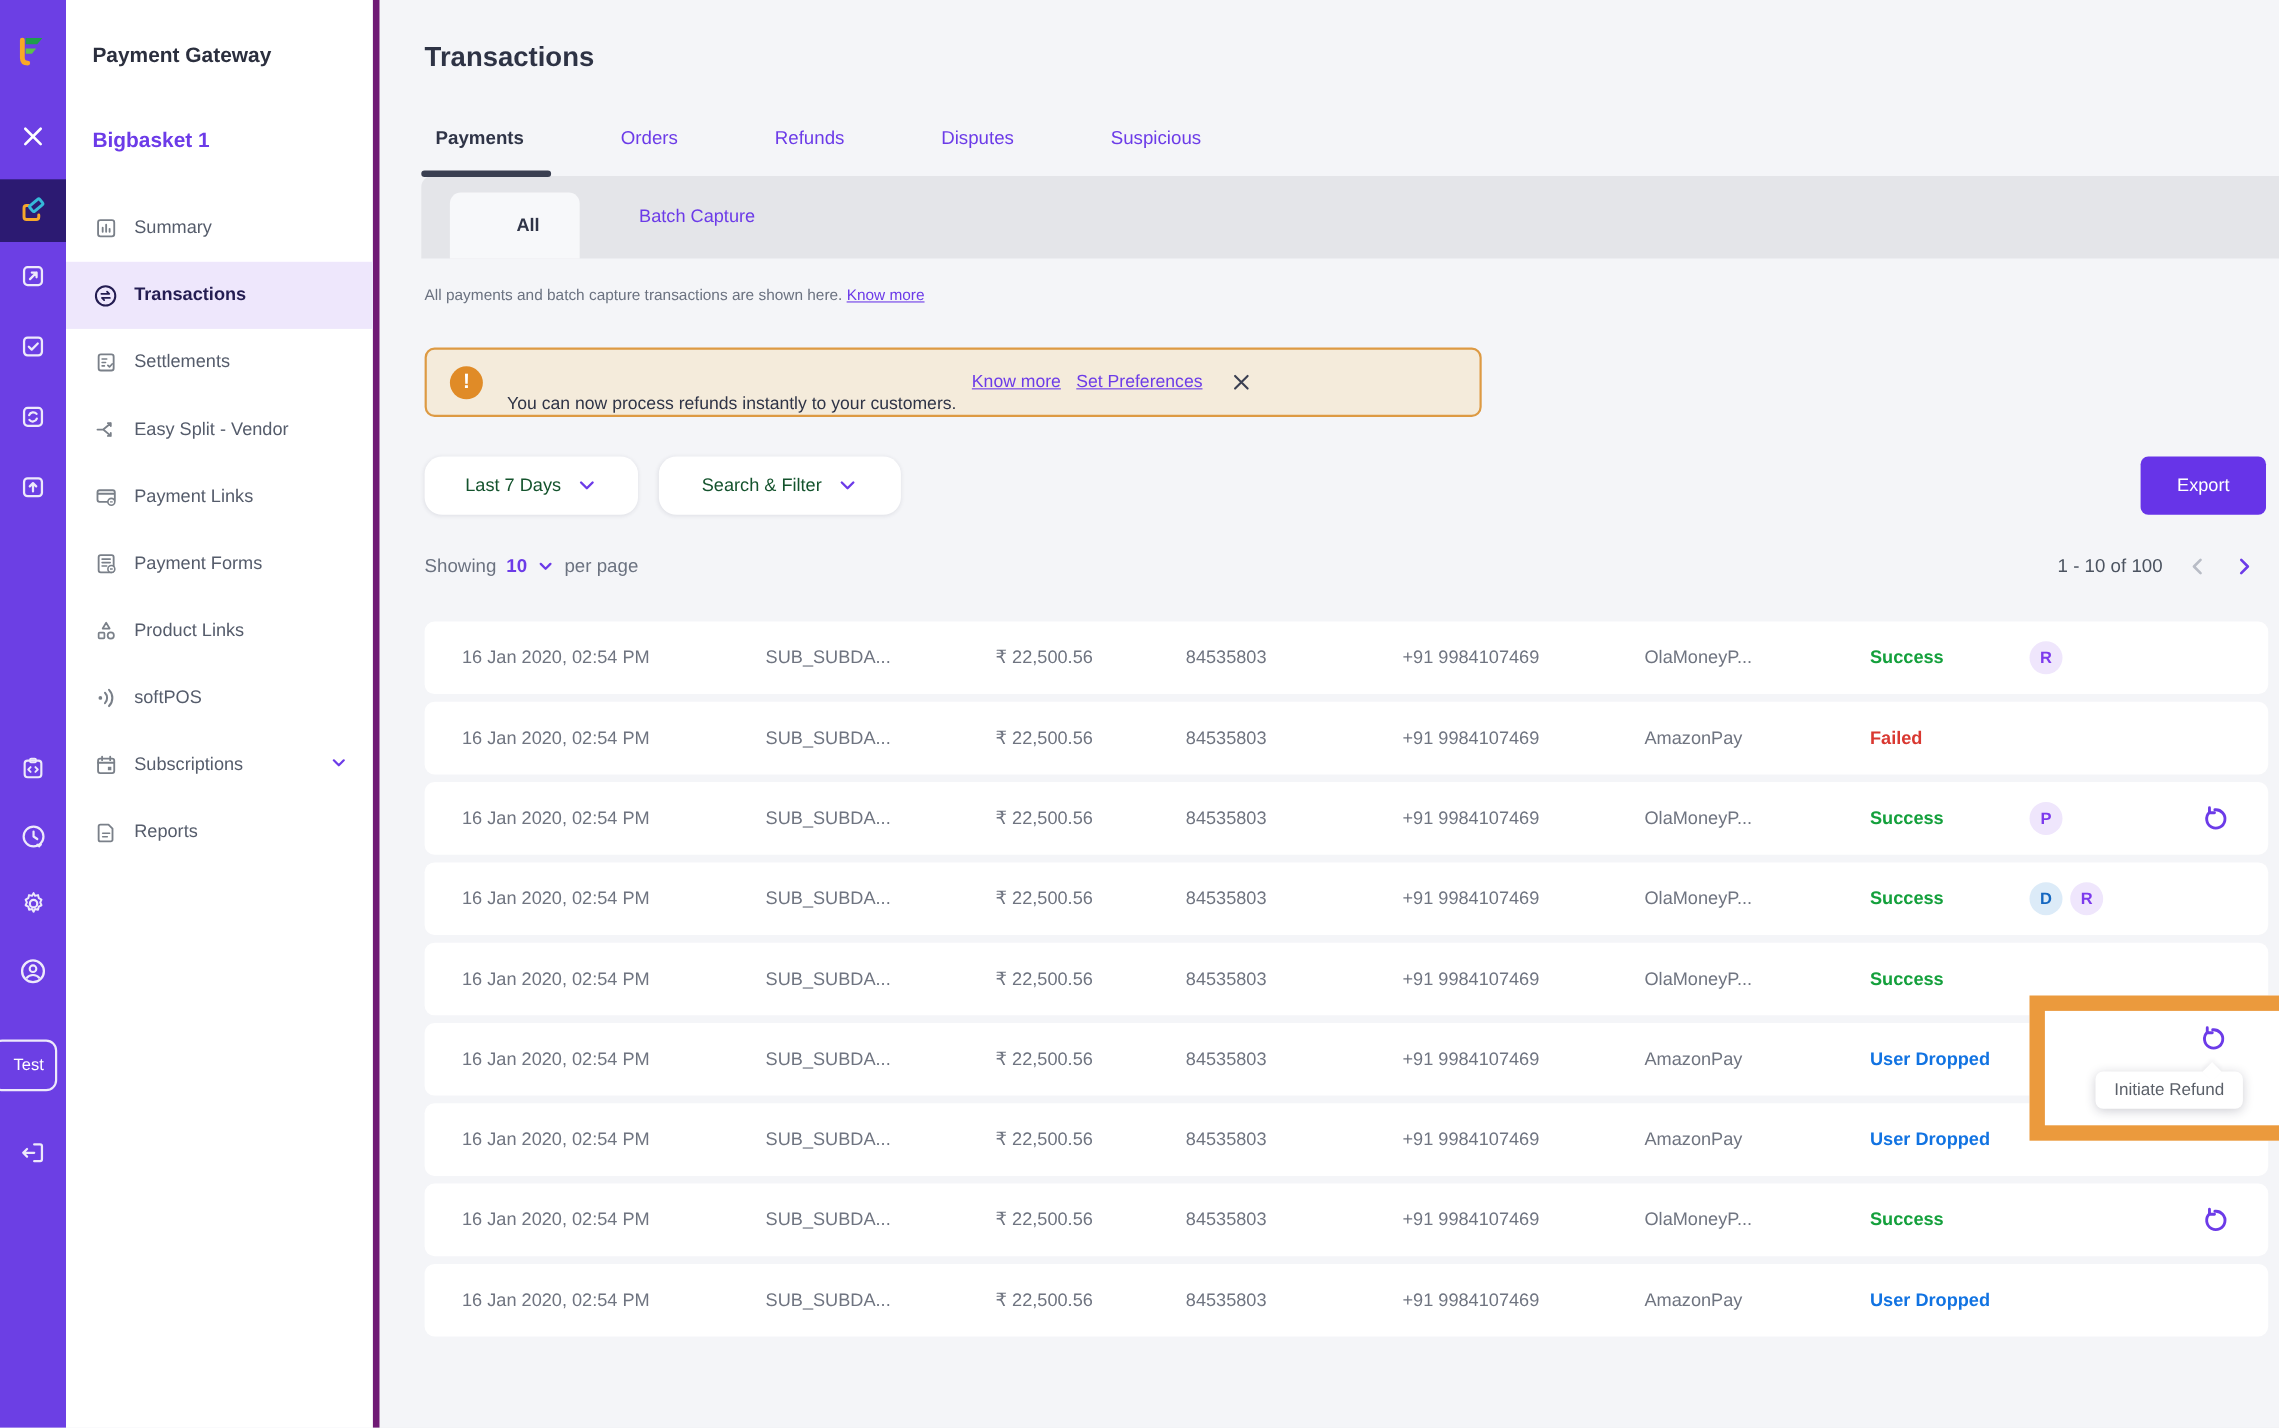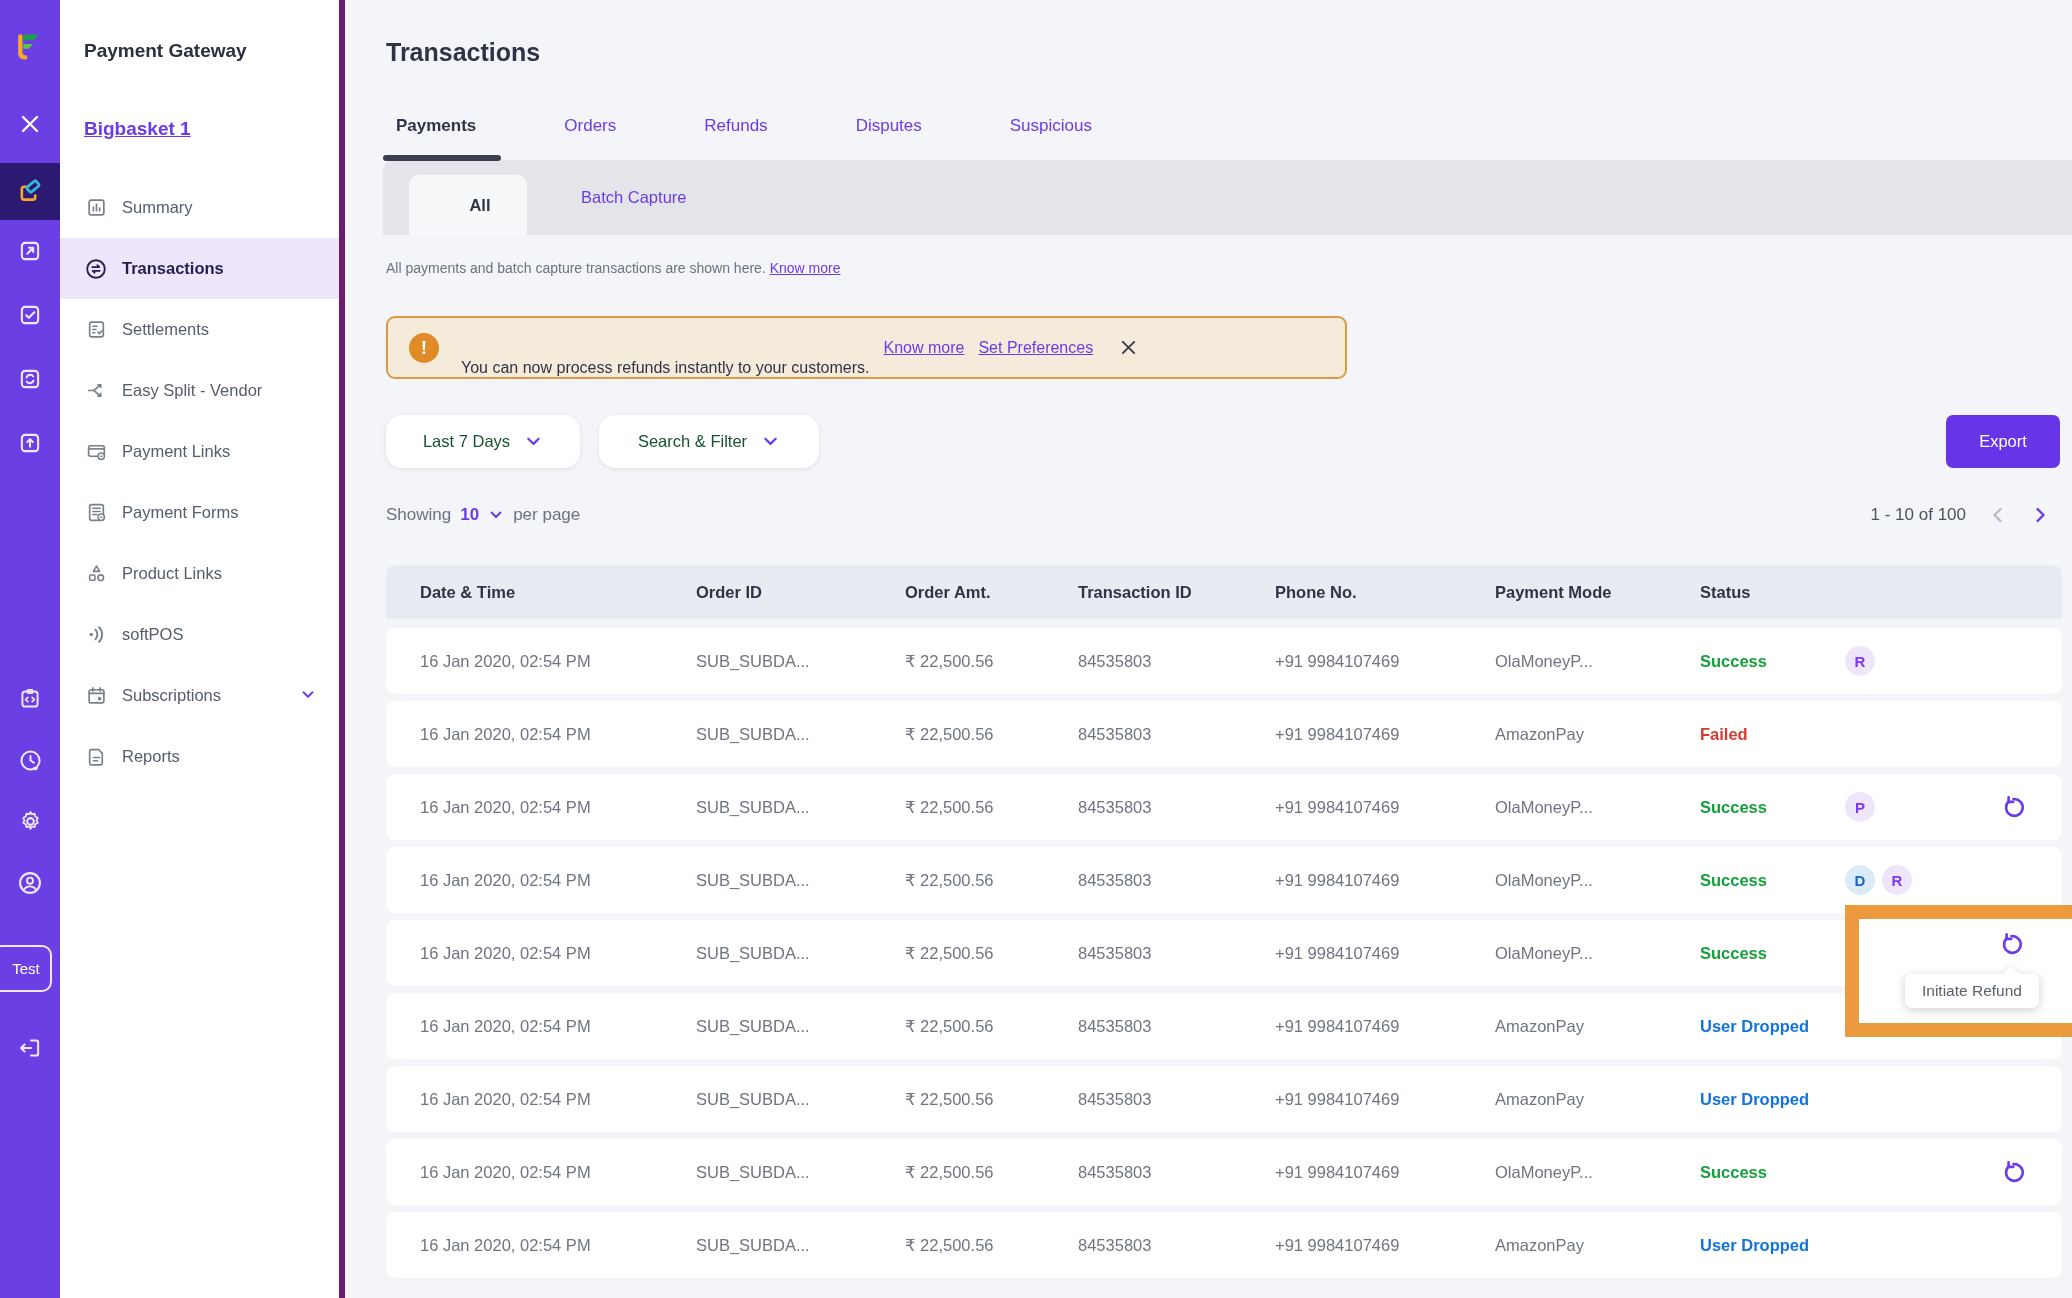--- a/index.html
+++ b/index.html
@@ -8,21 +8,21 @@
 
   
   .rail { position:absolute; left:0; top:0; width:60px; height:100%; background:#6C3FE4; z-index:30; }
   .rail-item { position:absolute; left:0; width:60px; display:flex; align-items:center; justify-content:center; }
   .rail-tile-active { position:absolute; left:0; top:163px; width:60px; height:57px; background:#2C1A72; display:flex; align-items:center; justify-content:center; }
   .test-btn { position:absolute; left:-8px; top:945px; width:60px; height:47px; border:2px solid #EDE9FB; border-radius:10px; color:#fff; font-size:15px; display:flex; align-items:center; justify-content:center; padding-left:8px; }
 
   
   .sidebar { position:absolute; left:60px; top:0; width:285px; height:100%; background:#fff; border-right:6px solid #701a75; z-index:20; }
   .app-title { position:absolute; left:24px; top:40px; font-size:19px; font-weight:700; color:#2B2F3E; }
-  .merchant { position:absolute; left:24px; top:118px; font-size:19px; font-weight:700; color:#6C3BE8;text-decoration:underline; }
+  .merchant { position:absolute; left:24px; top:118px; font-size:19px; font-weight:700; color:#6C3BE8; }
   .nav { position:absolute; left:0; top:177px; width:100%; }
   .nav-item { height:61px; display:flex; align-items:center; padding-left:25px; color:#555C6B; font-size:16.5px; cursor:pointer; position:relative; }
   .nav-item .nicon { width:22px; height:22px; margin-right:15px; flex:0 0 22px; display:flex; align-items:center; justify-content:center; }
   .nav-item.active { background:#EEE7FC; color:#241D52; font-weight:700; }
   .nav-chevron { position:absolute; right:22px; }
 
   
   .main { position:absolute; left:345px; top:0; right:0; height:100%; }
   .page-title { position:absolute; left:41px; top:38px; font-size:25px; font-weight:700; color:#2E3345; }
 
@@ -330,31 +330,20 @@
           </svg>
       </span>
       <span class="pg-btn">
         <svg width="20" height="20" viewBox="0 0 20 20">
             <path d="M7.5 4 L13.5 10 L7.5 16" stroke="#6C3BE8" stroke-width="2.4" fill="none" stroke-linecap="round" stroke-linejoin="round"></path>
           </svg>
       </span>
     </div>
 
     <div class="table">
-      <div class="thead">
-        <div>Date &amp; Time</div>
-        <div>Order ID</div>
-        <div>Order Amt.</div>
-        <div>Transaction ID</div>
-        <div>Phone No.</div>
-        <div>Payment Mode</div>
-        <div>Status</div>
-        <div></div>
-          <div></div>
-      </div>
       <div id="table-body">
           <div class="trow">
             <div class="cell">16 Jan 2020, 02:54 PM</div>
             <div class="cell">SUB_SUBDA...</div>
             <div class="cell">₹ 22,500.56</div>
             <div class="cell">84535803</div>
             <div class="cell">+91 9984107469</div>
             <div class="cell">OlaMoneyP...</div>
             <div class="cell status" style="color: rgb(20, 160, 60);">Success</div>
             <div class="cell badges"><span class="badge badge-r">R</span></div>

